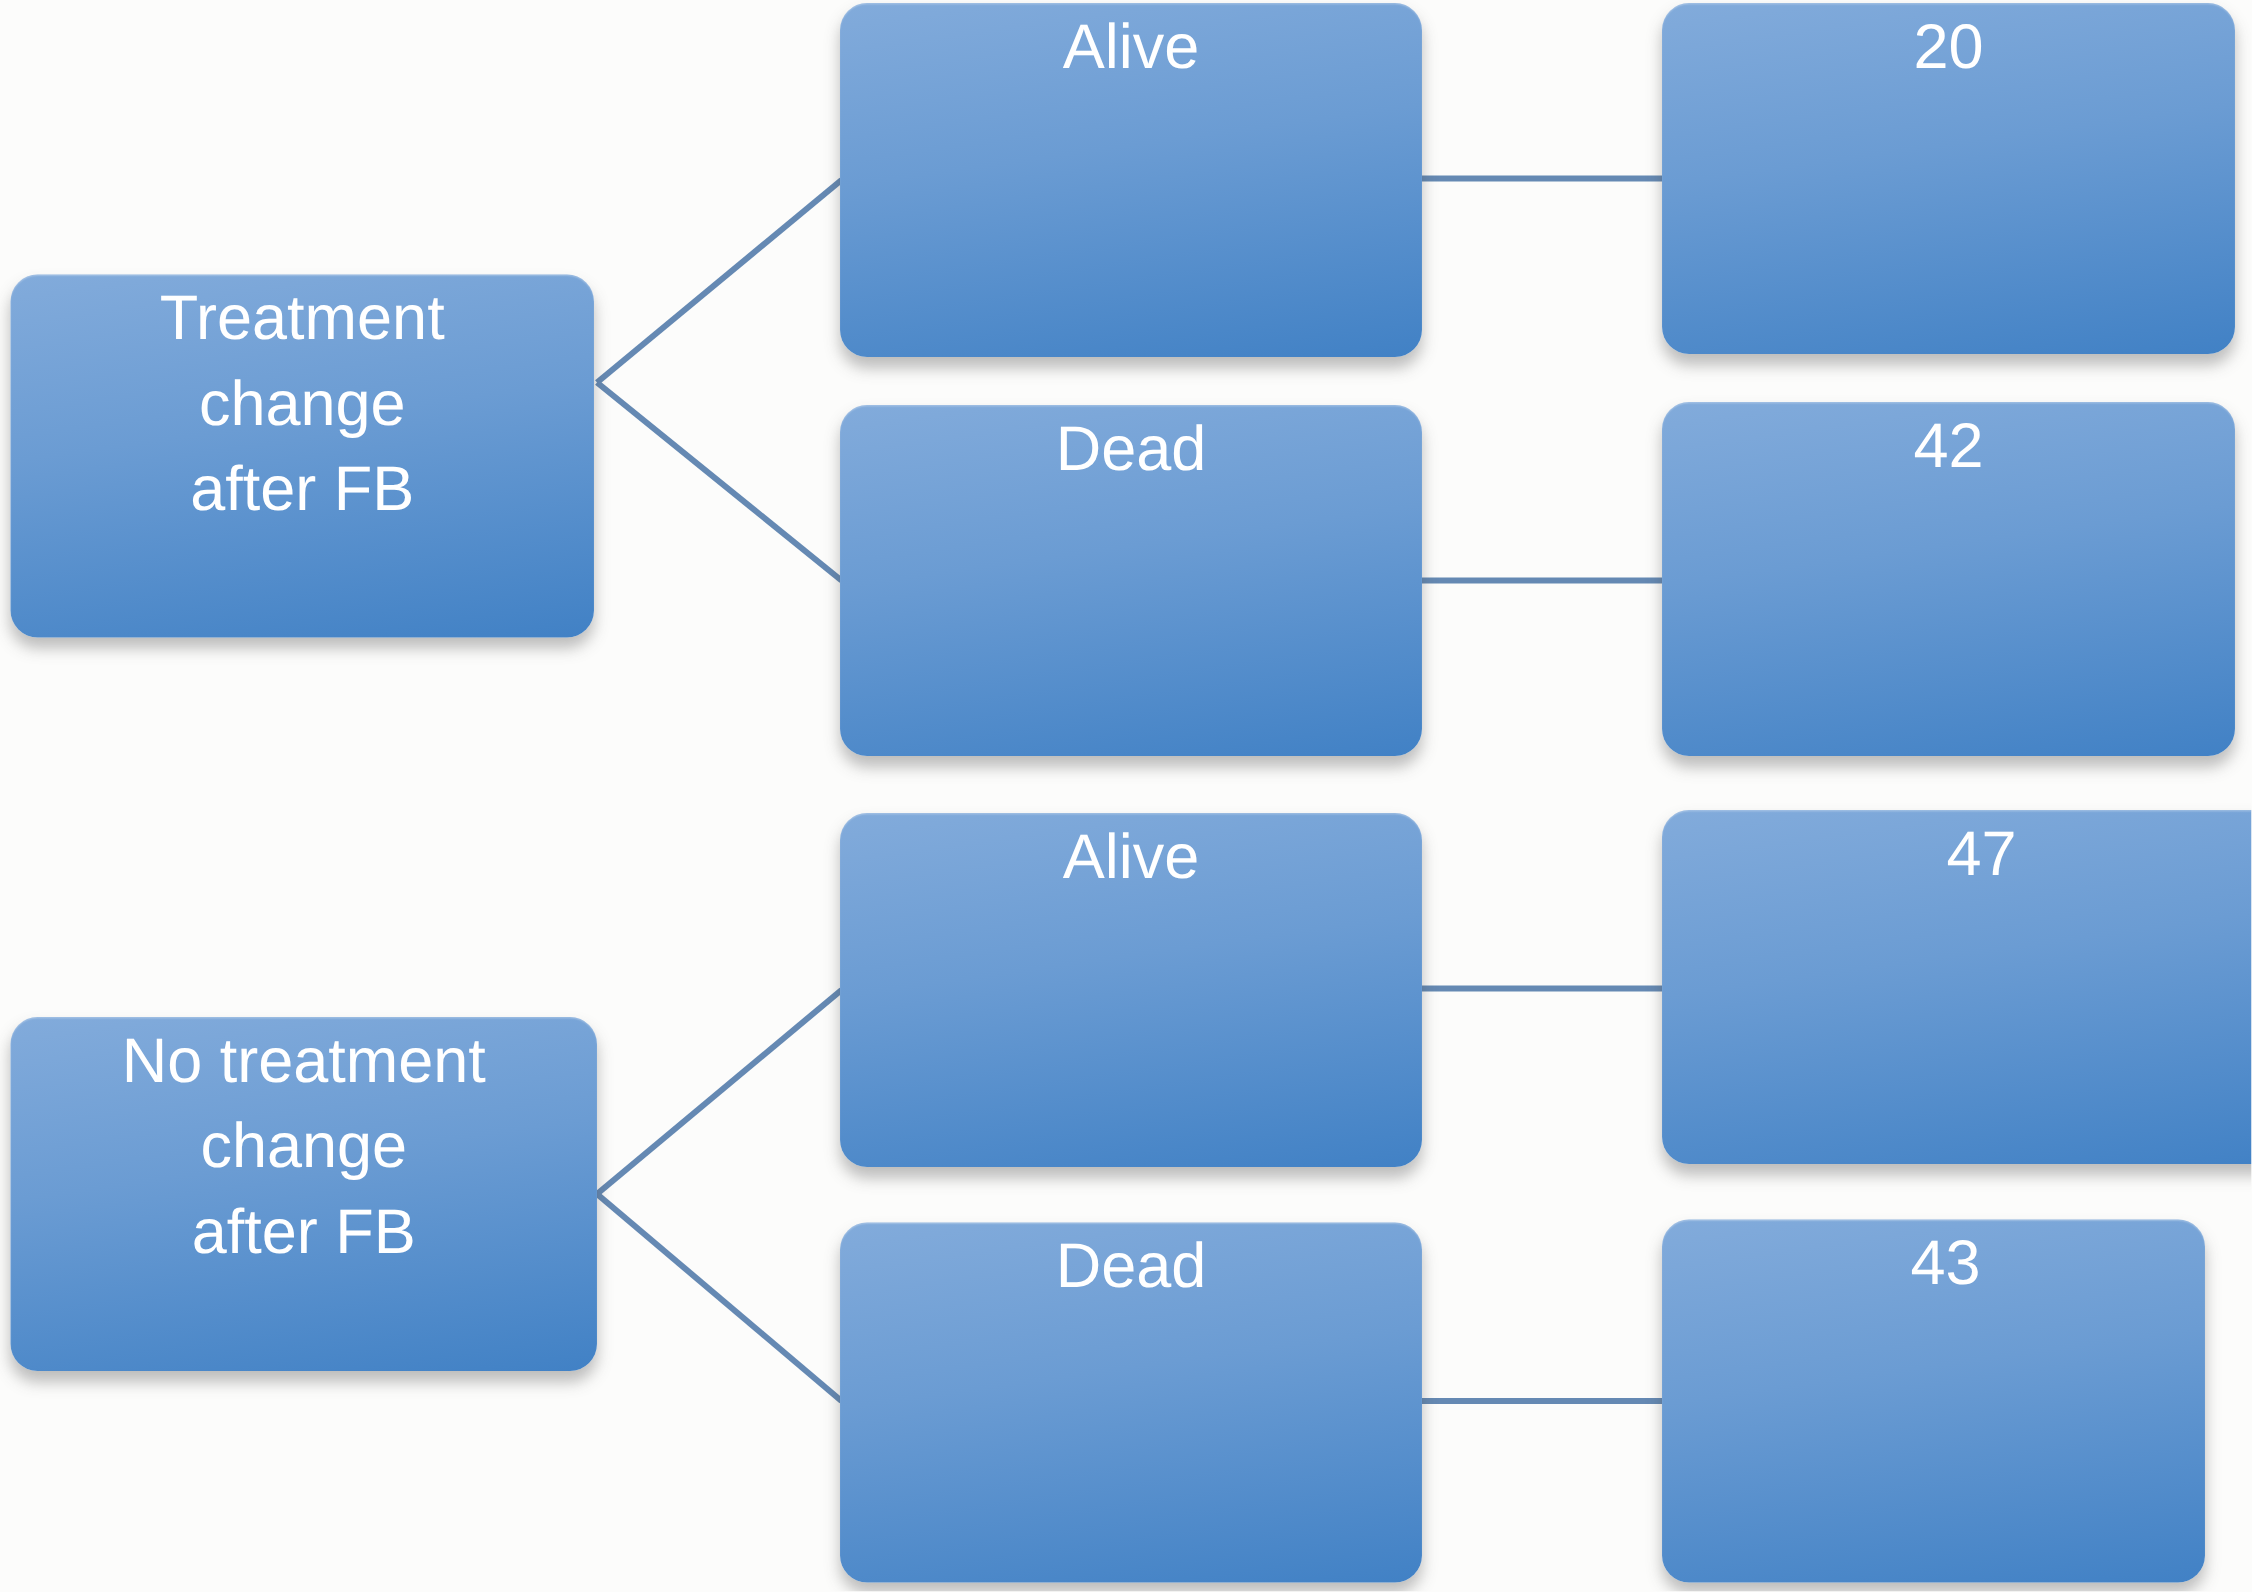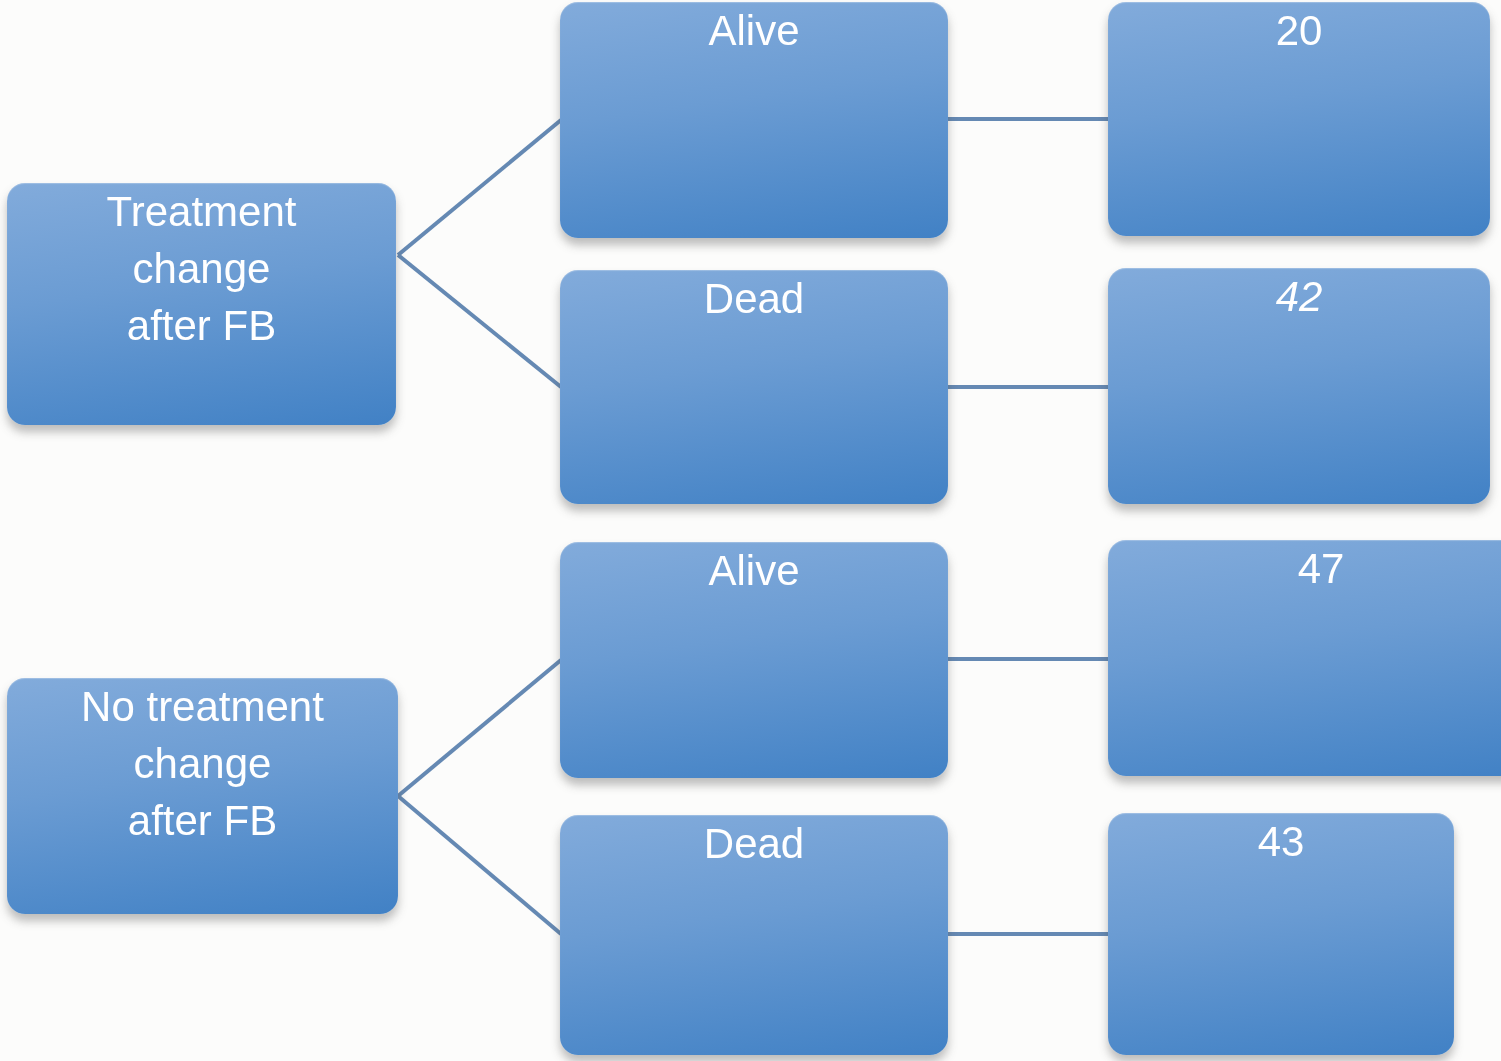--- a/index.html
+++ b/index.html
@@ -46,23 +46,23 @@
   
   .root-a { left: 7px;    top: 135px; width: 389px; height: 242px; margin-top: 48px; }
   .root-b { left: 7px;    top: 678px; width: 391px; height: 236px; }
   
   .mid-1  { left: 560px;  top: 2px;   width: 388px; height: 236px; }
   .mid-2  { left: 560px;  top: 270px; width: 388px; height: 234px; }
   .mid-3  { left: 560px;  top: 542px; width: 388px; height: 236px; }
   .mid-4  { left: 560px;  top: 815px; width: 388px; height: 240px; }
   
   .end-1  { left: 1108px; top: 2px;   width: 382px; height: 234px; }
-  .end-2  { left: 1108px; top: 268px; width: 382px; height: 236px; font-style: italic; }
+  .end-2  { left: 1108px; top: 268px; width: 382px; height: 236px; }
   .end-3  { left: 1108px; top: 540px; width: 426px; height: 236px; }
-  .end-4  { left: 1108px; top: 813px; width: 346px; height: 242px; }
+  .end-4  { left: 1108px; top: 813px; width: 346px; height: 242px; padding-left: 16px; }
 </style>
 </head>
 <body>
 
 <div class="canvas">
 
   <svg class="connectors" viewBox="0 0 1501 1061" xmlns="http://www.w3.org/2000/svg">
 
     <line x1="398" y1="255" x2="561" y2="120" stroke-width="4" stroke="#6589b3"></line>
     <line x1="398" y1="255" x2="561" y2="387" stroke-width="4" stroke="#6589b3"></line>

